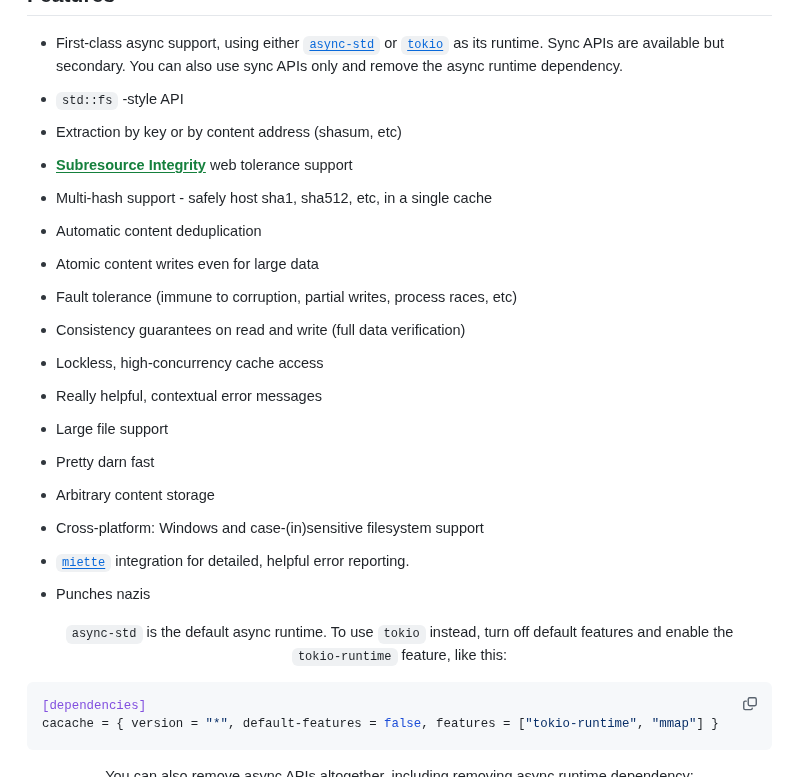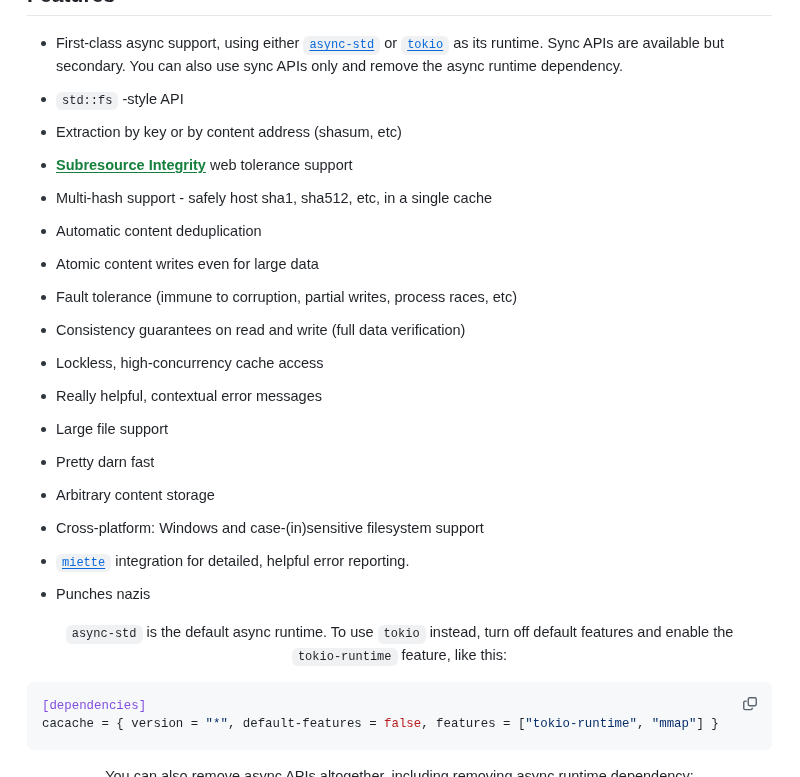--- a/index.html
+++ b/index.html
@@ -103,21 +103,21 @@
   }
   .codeblock pre {
     margin: 0;
     font-family: "Liberation Mono", "DejaVu Sans Mono", monospace;
     font-size: 12.4px;
     line-height: 1.45;
     color: #1f2328;
     white-space: pre;
   }
   .tok-section { color: #8250df; }
-  .tok-bool    { color: #b91c1c; text-align: center; }
+  .tok-bool    { color: #1d4ed8; text-align: center; }
   .tok-str     { color: #0a3069; }
 
   .copy-btn {
     position: absolute;
     top: 8px;
     right: 8px;
     width: 28px;
     height: 28px;
     display: flex;
     align-items: center;

